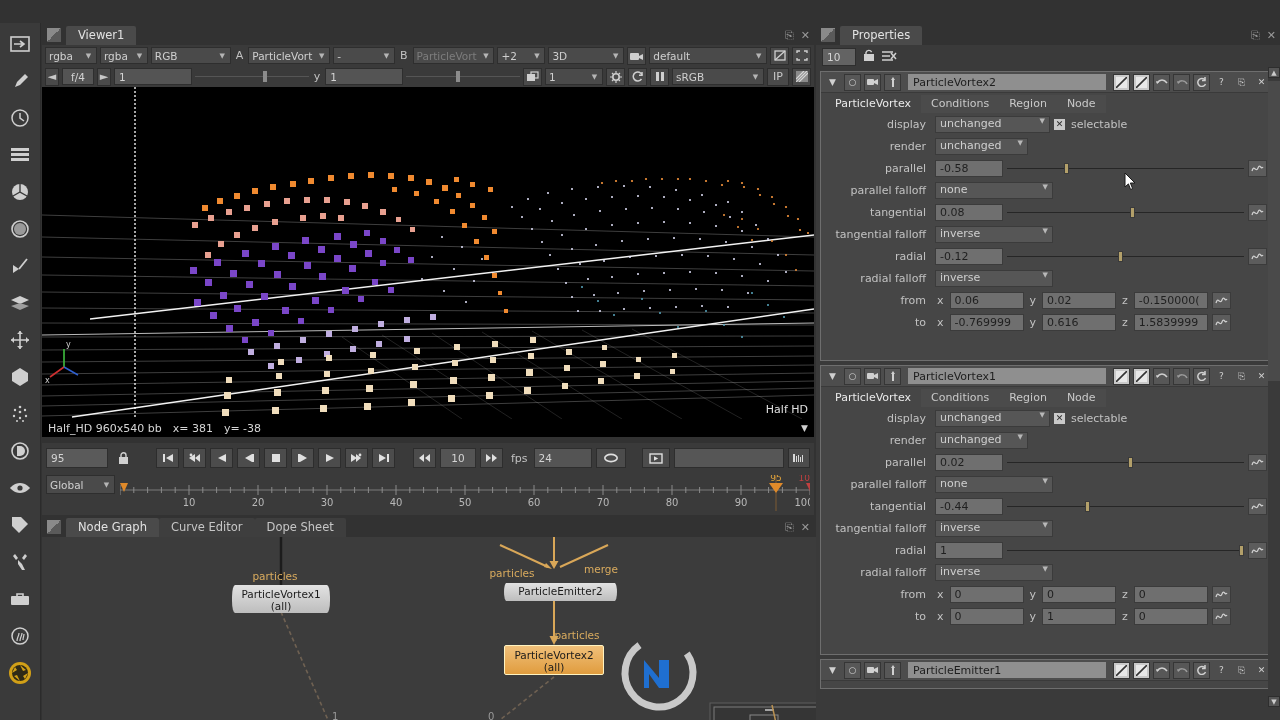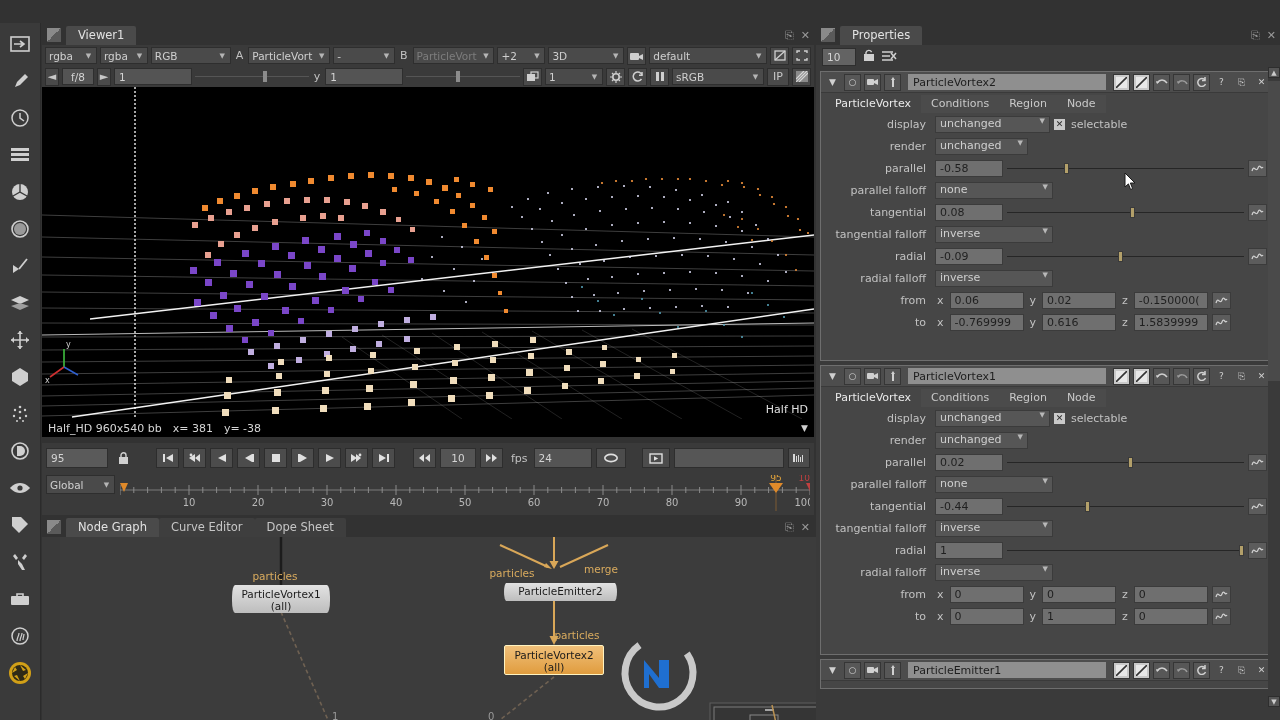--- a/index.html
+++ b/index.html
@@ -275,21 +275,21 @@
         </div>
       <div class="ibtn">
           <svg width="12" height="11" viewBox="0 0 12 11">
             <path d="M1 3V1h3M8 1h3v2M11 8v2H8M4 10H1V8" stroke="#cfcfcf" stroke-width="1.4" fill="none"></path>
           </svg>
         </div>
     </div>
 
     <div class="vtoolrow2">
       <div class="ibtn" style="width:14px">◄</div>
-      <div class="fld" style="width:32px;justify-content:center">f/8</div>
+      <div class="fld" style="width:32px;justify-content:center">f/4</div>
       <div class="ibtn" style="width:14px">►</div>
       <div class="fld" style="width:78px">1</div>
       <div class="slim">
           <div class="track">
             <div class="knob" style="left:60%"></div>
           </div>
         </div>
       <span class="lbl">y</span>
       <div class="fld" style="width:78px">1</div>
       <div class="slim">
@@ -1110,21 +1110,21 @@
       </div>
       <div class="prow">
         <div class="pl">tangential falloff</div>
         <div class="pdrop" style="width:118px">
             <span>inverse</span>
             <span class="arw">▼</span>
           </div>
       </div>
       <div class="prow">
         <div class="pl">radial</div>
-        <div class="pfld" style="width:68px">-0.09</div>
+        <div class="pfld" style="width:68px">-0.12</div>
         <div class="pslider">
             <div class="trk"></div>
             <div class="kn" style="left:47%"></div>
           </div>
         <div class="anbtn">
             <svg width="13" height="11" viewBox="0 0 13 11">
               <path d="M1 8c2-7 4 2 6-3s3 2 5-1" stroke="#cfcfcf" stroke-width="1.3" fill="none"></path>
             </svg>
           </div>
       </div>

